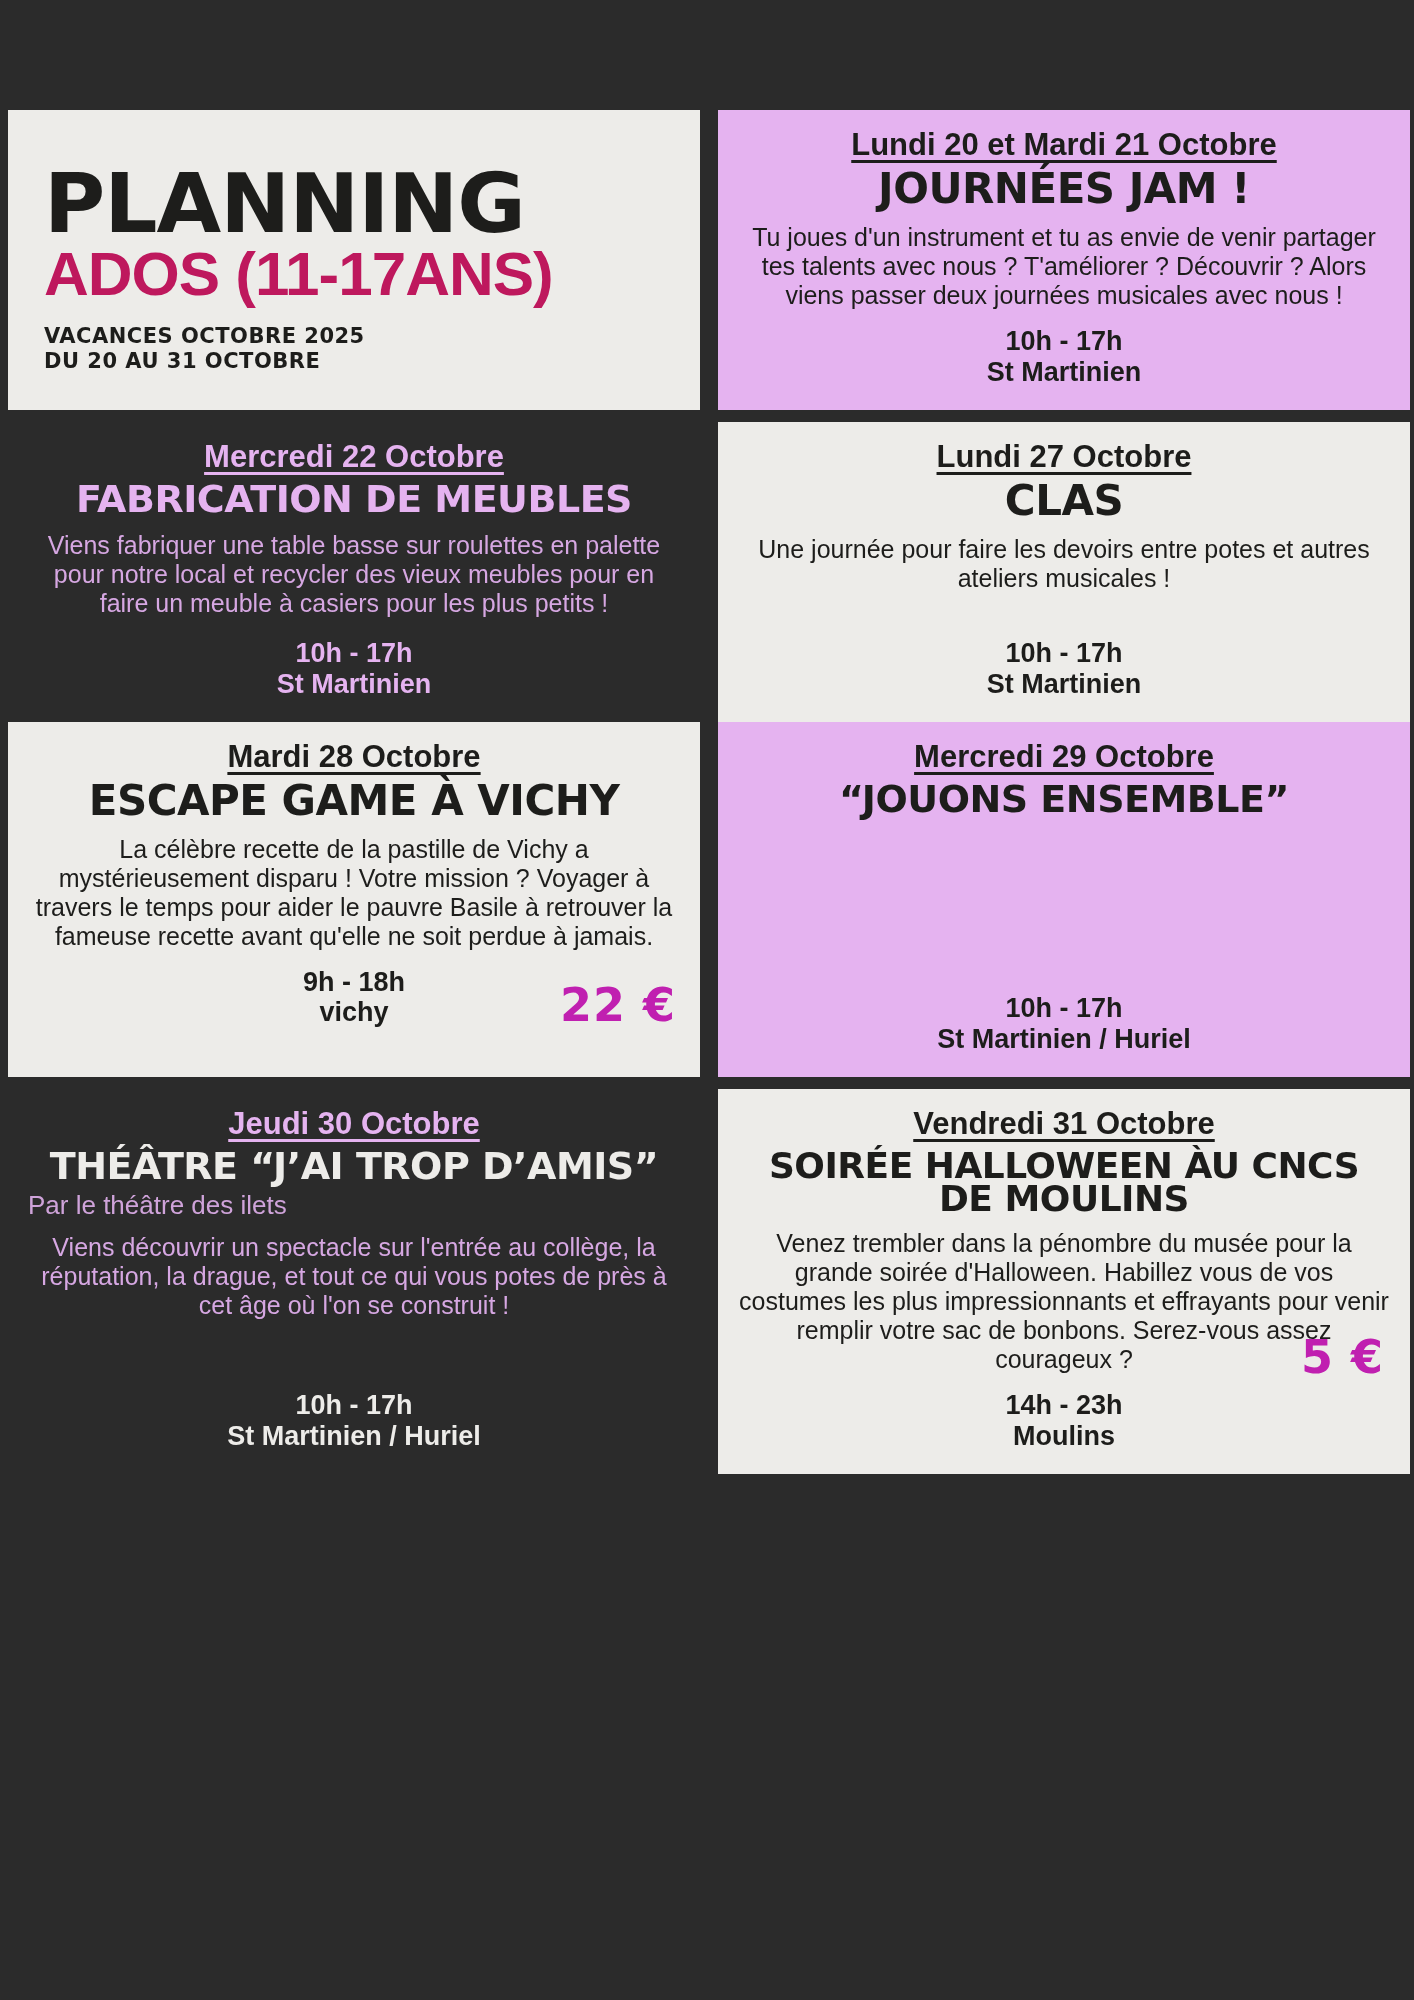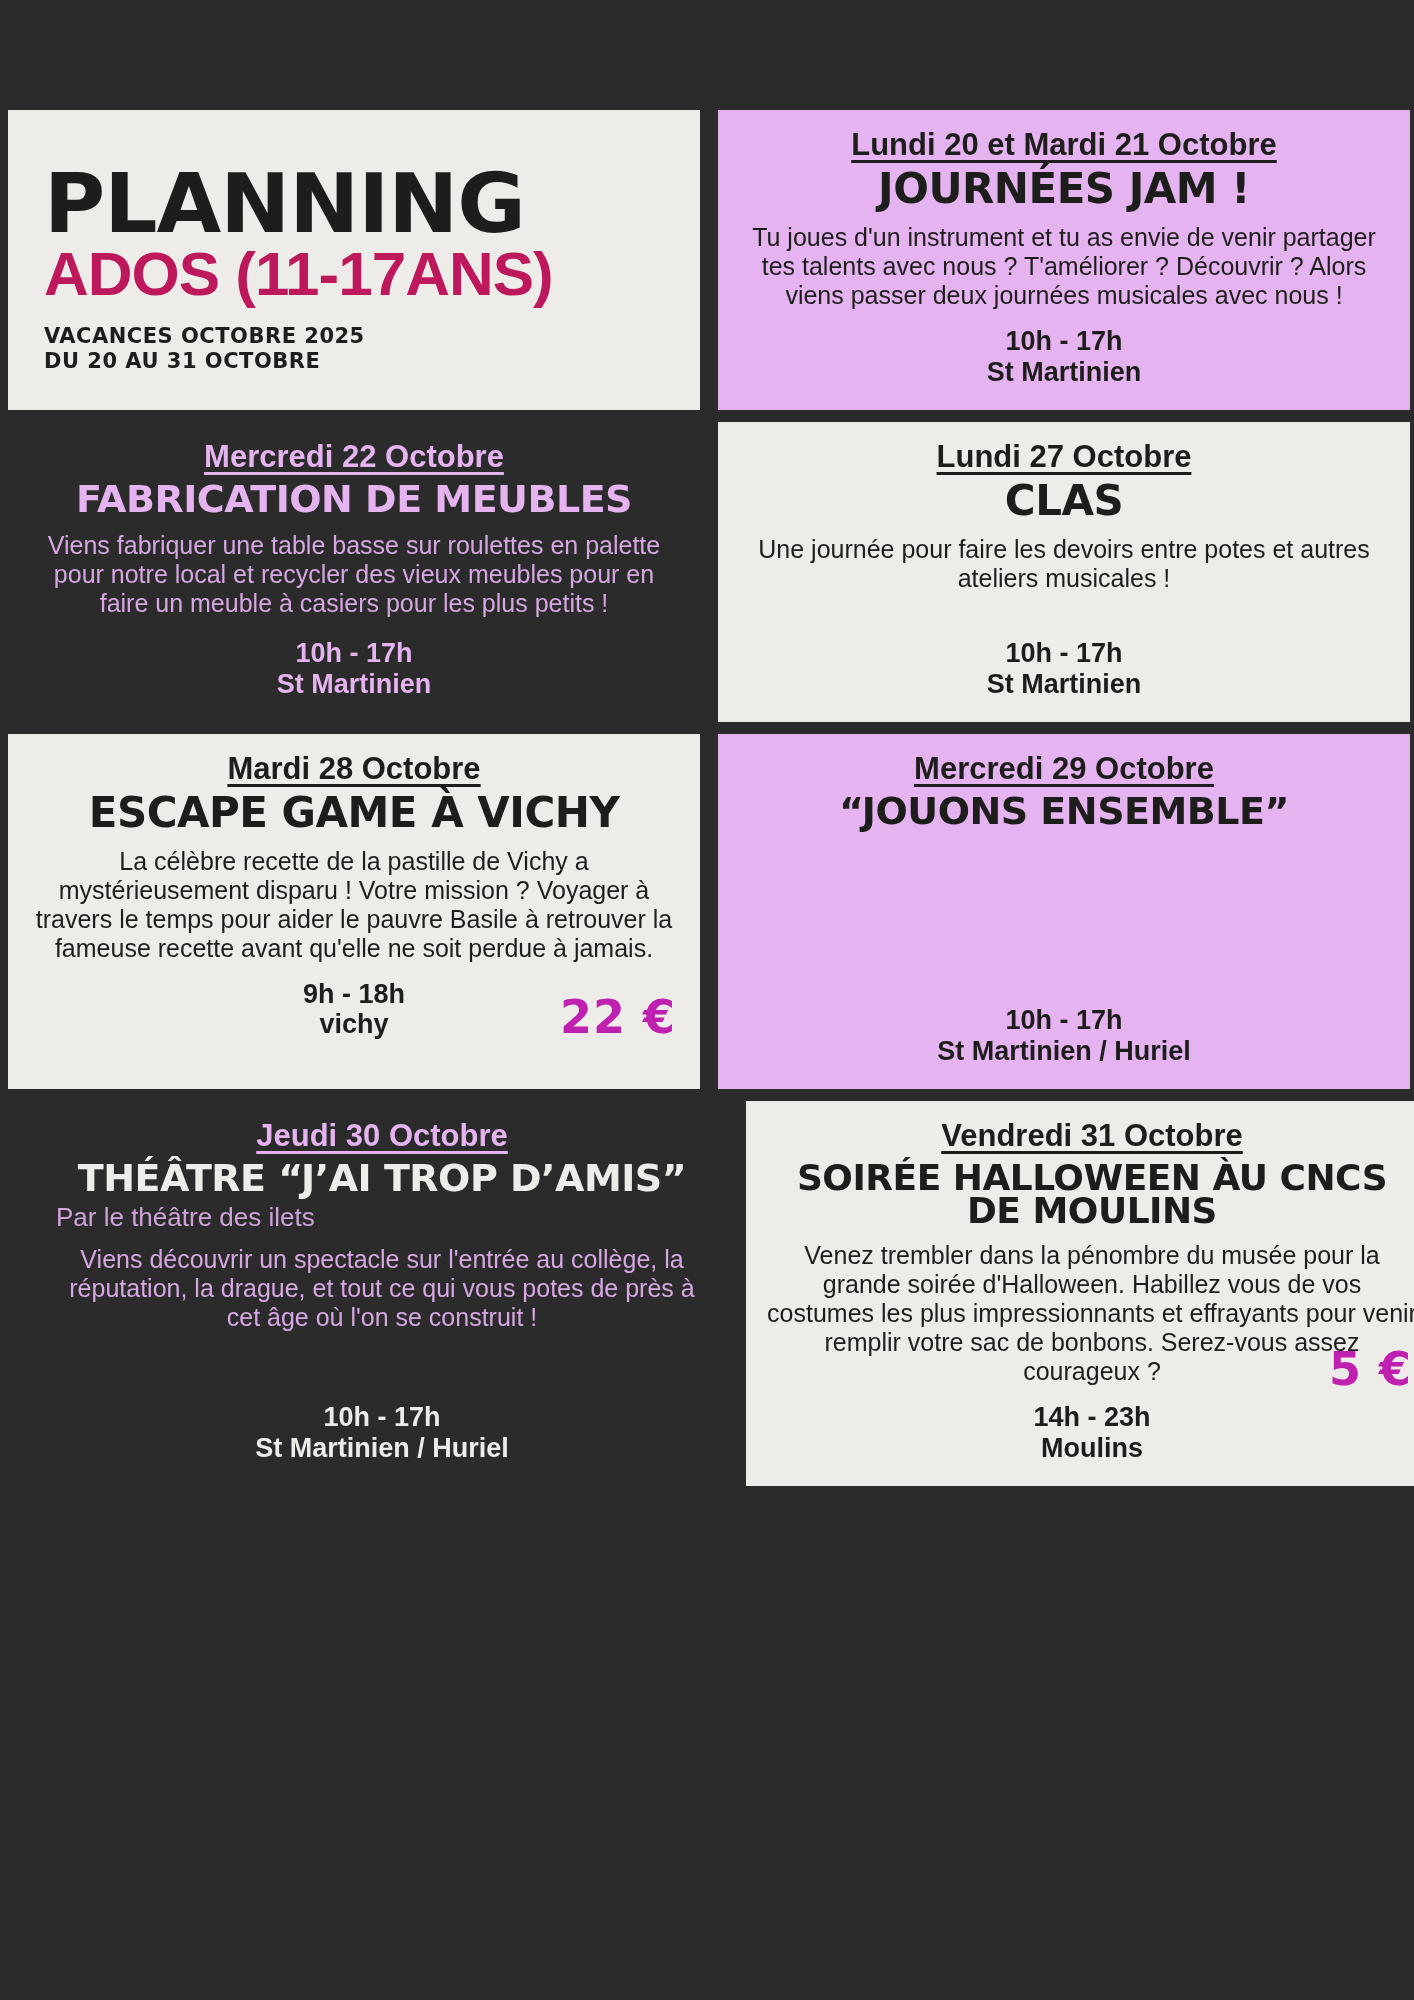--- a/index.html
+++ b/index.html
@@ -203,21 +203,21 @@
       <div class="heading">CLAS</div>
       <div class="body">Une journée pour faire les devoirs entre potes et autres ateliers musicales !</div>
       <div class="foot">
         <div>10h - 17h</div>
         <div>St Martinien</div>
       </div>
     </div>
 
   </div>
 
-  <div class="grid row3" style="margin-top:12px;">
+  <div class="grid row3" style="margin-top:0;">
 
     <div class="card light">
       <div class="date">Mardi 28 Octobre</div>
       <div class="heading">ESCAPE GAME À VICHY</div>
       <div class="body">La célèbre recette de la pastille de Vichy a mystérieusement disparu ! Votre mission ? Voyager à travers le temps pour aider le pauvre Basile à retrouver la fameuse recette avant qu'elle ne soit perdue à jamais.</div>
       <div class="foot-row">
         <div class="foot">
           <div>9h - 18h</div>
           <div>vichy</div>
         </div>
@@ -229,21 +229,21 @@
       <div class="date">Mercredi 29 Octobre</div>
       <div class="heading small">“JOUONS ENSEMBLE”</div>
       <div class="foot">
         <div>10h - 17h</div>
         <div>St Martinien / Huriel</div>
       </div>
     </div>
 
   </div>
 
-  <div class="grid row4" style="margin-top:12px;margin-left:28px;">
+  <div class="grid row4" style="margin-top:12px;">
 
     <div class="card dark">
       <div class="date on-dark">Jeudi 30 Octobre</div>
       <div class="heading small" style="color:#edece9;">THÉÂTRE “J’AI TROP D’AMIS”</div>
       <div class="subheading">Par le théâtre des ilets</div>
       <div class="body on-dark">Viens découvrir un spectacle sur l'entrée au collège, la réputation, la drague, et tout ce qui vous potes de près à cet âge où l'on se construit !</div>
       <div class="foot" style="color:#edece9;">
         <div>10h - 17h</div>
         <div>St Martinien / Huriel</div>
       </div>

